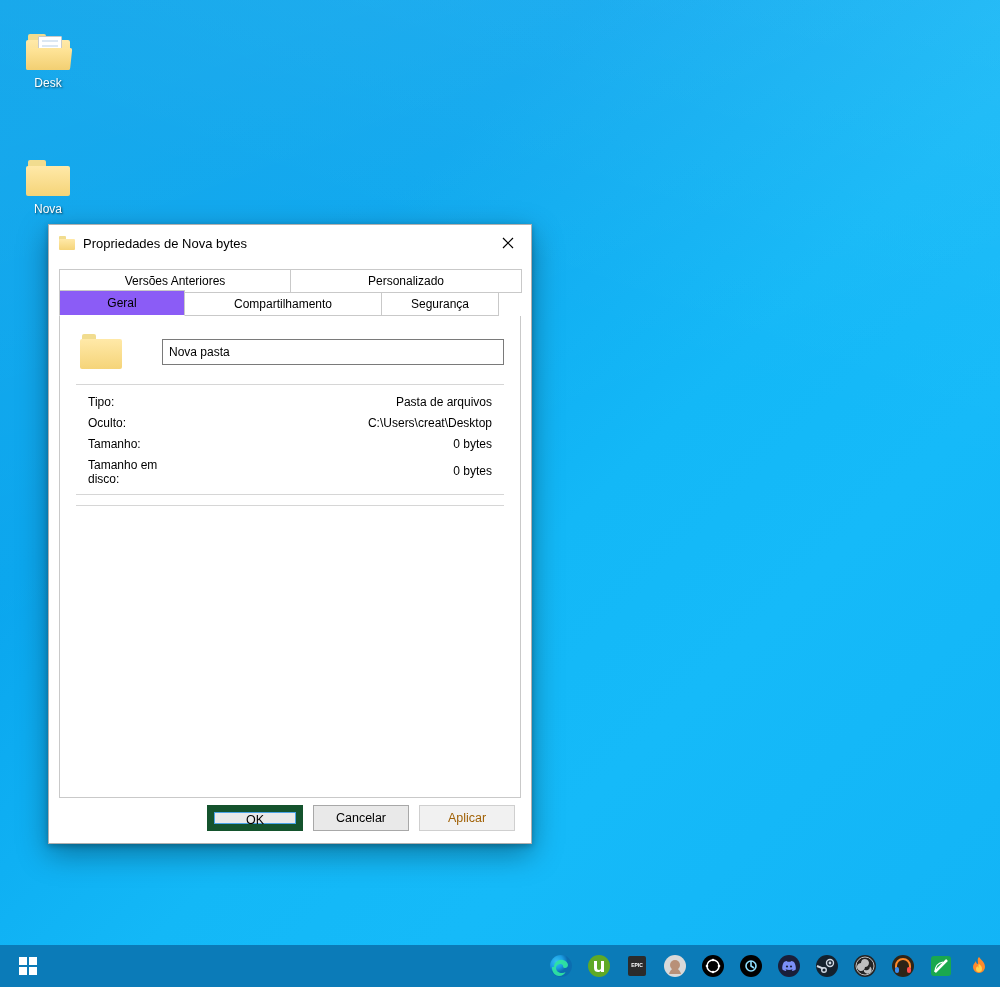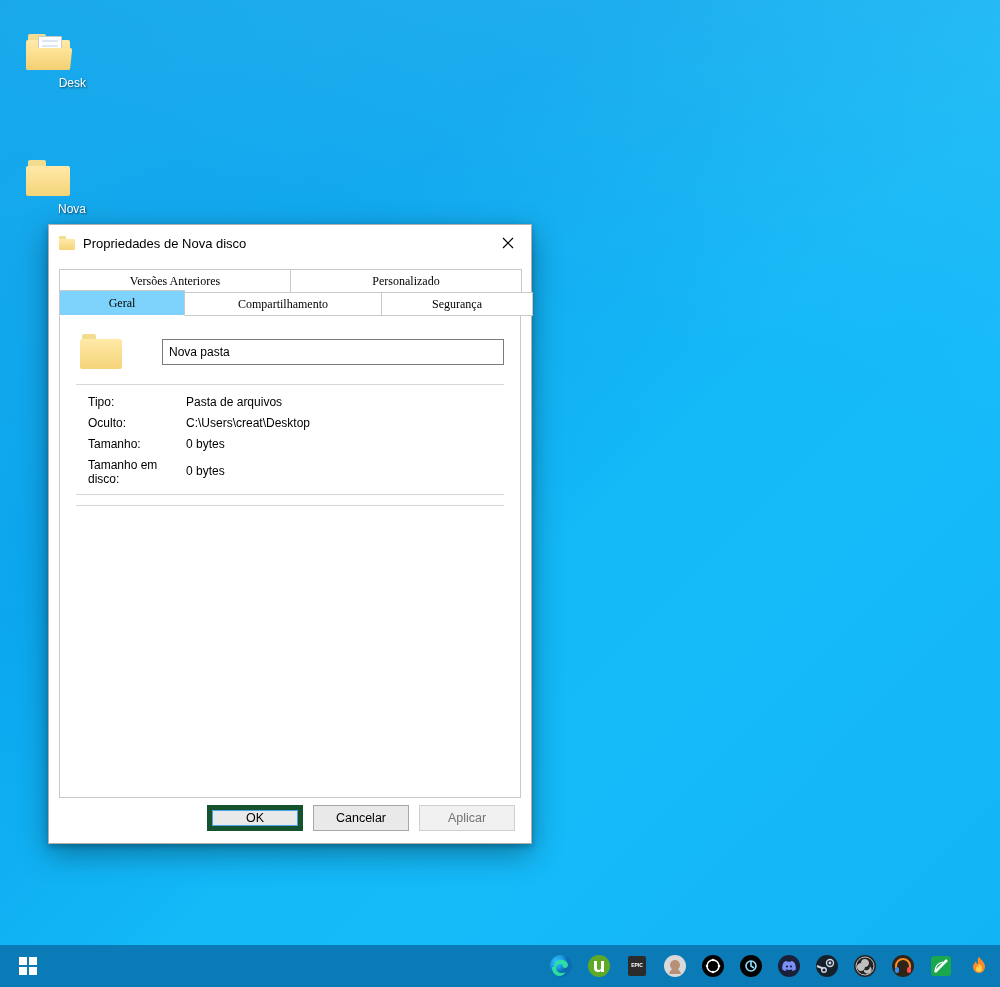--- a/index.html
+++ b/index.html
@@ -22,21 +22,21 @@
     position: absolute; inset: 0;
     background:
       linear-gradient(200deg, rgba(255,255,255,0.06) 0%, rgba(255,255,255,0) 35%),
       linear-gradient(160deg, rgba(255,255,255,0.05) 10%, rgba(255,255,255,0) 50%);
     pointer-events: none;
   }
   
   .desktop-icon {
     position: absolute;
     width: 76px;
-    text-align: right;
+    text-align: center;
     cursor: default;
   }
   .desktop-icon .folder-glyph {
     width: 48px; height: 40px; margin: 0 auto 4px;
     position: relative;
   }
   .desktop-icon .label {
     color: #fff;
     font-size: 12px;
     text-shadow: 1px 1px 2px rgba(0,0,0,0.6);
@@ -114,30 +114,29 @@
     width: 100%;
   }
   .tab-btn {
     border: 1px solid #c9c9c9;
     background: #fff;
     height: 24px;
     display: flex; align-items: center; justify-content: center;
     font-size: 12px;
     margin-right: -1px;
     cursor: default;
-    font-family: Liberation Serif, serif;
   }
   .tabrow.top .tab-btn { flex: 1; }
   .tabrow.bottom { margin-top: -1px; }
   .tabrow.bottom .tab-btn { flex: none; }
   .tabrow.bottom .tab-btn.t-geral { width: 126px; }
   .tabrow.bottom .tab-btn.t-comp  { width: 198px; }
-  .tabrow.bottom .tab-btn.t-seg   { width: 152px; }
+  .tabrow.bottom .tab-btn.t-seg   { width: 118px; }
   .tab-btn.active {
-    background: #7dd3fc;
+    background: #8b5cf6;
     border-bottom-color: #fff;
     position: relative;
     z-index: 2;
     height: 26px;
     margin-top: -2px;
     text-align: center;
   }
   .tabpage {
     border: 1px solid #c9c9c9;
     border-top: none;
@@ -166,21 +165,21 @@
   .hr {
     border-top: 1px solid #d6d6d6;
     margin: 6px 0 10px;
   }
   .kv {
     display: flex;
     margin: 7px 12px;
     font-size: 12px;
   }
   .kv .k { width: 98px; }
-  .kv .v { flex: 1; }
+  .kv .v { flex: 1; text-align: right; }
   .kv.two .k { line-height: 1.2; }
   .attrs-block {
     display: flex; align-items: flex-start;
     font-size: 12px;
   }
   .attrs-block .k { width: 98px; padding-top: 2px; }
   .attrs-right { flex: 1; }
   .cb-row {
     display: flex; align-items: center;
     margin-bottom: 10px;
@@ -223,25 +222,25 @@
   }
   .dlg-btn {
     width: 96px; height: 26px;
     border: 1px solid #a8a8a8;
     background: #e9e9e9;
     font-size: 12.5px;
     font-family: inherit;
     cursor: default;
   }
   .dlg-btn.default {
-    border: 5px solid #14532d;
+    border: 7px solid #14532d;
     box-shadow: inset 0 0 0 1px #4aa3e6;
   }
   .dlg-btn.disabled {
-    color: #737373;
+    color: #a16207;
     background: #f1f1f1;
     border-color: #cfcfcf;
   }
   
   .taskbar {
     position: absolute;
     left: 0; right: 0; bottom: 0;
     height: 42px;
     background: #0b7bb8;
     display: flex; align-items: center;
@@ -301,21 +300,21 @@
     </div>
     <div class="label">Nova</div>
   </div>
 
   <div class="dialog">
     <div class="titlebar">
       <span class="ticon">
           <span class="tab"></span>
           <span class="body"></span>
         </span>
-      <span class="title">Propriedades de Nova disco</span>
+      <span class="title">Propriedades de Nova bytes</span>
       <span class="close">
         <svg width="12" height="12" viewBox="0 0 12 12">
             <path d="M1 1 L11 11 M11 1 L1 11" stroke="currentColor" stroke-width="1.2" fill="none"></path>
           </svg>
       </span>
     </div>
 
     <div class="tabarea">
       <div class="tabrow top">
         <div class="tab-btn">Versões Anteriores</div>

